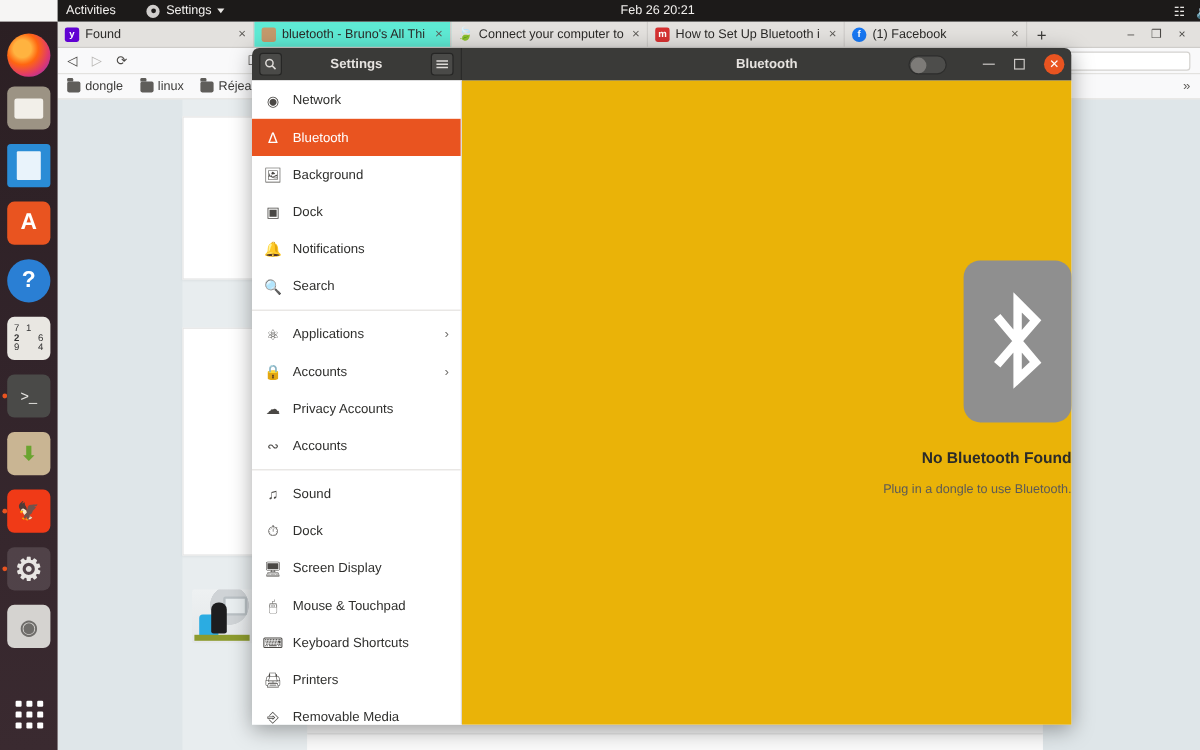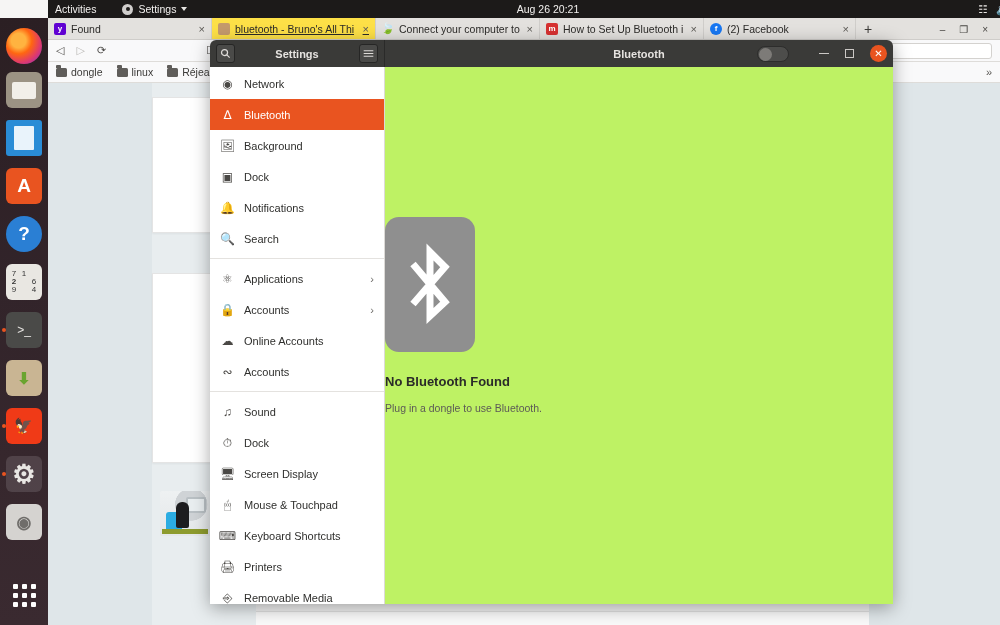--- a/index.html
+++ b/index.html
@@ -79,21 +79,21 @@
   .ff-tabbar {
     height: 22px; background: #e3e1de; display: flex; align-items: stretch;
     border-bottom: 1px solid #cfcdca; position: relative;
   }
   .ff-tab {
     display: flex; align-items: center; gap: 5px;
     padding: 0 6px; font-size: 10.5px; color: #2b2a28;
     border-right: 1px solid #cfcdca; position: relative;
     white-space: nowrap; overflow: hidden;
   }
-  .ff-tab.sel { background: #fde047; text-decoration: underline; }
+  .ff-tab.sel { background: #5eead4; }
   .ff-tab .fav { width: 12px; height: 12px; flex: 0 0 12px; border-radius: 2px;
                  display:flex;align-items:center;justify-content:center;
                  font-size:8px;color:#fff;font-weight:bold; }
   .ff-tab .tt { overflow:hidden; text-overflow: clip; }
   .ff-tab .xc { color:#5b5955; font-size: 11px; margin-left: 2px; }
   .ff-newtab { display:flex;align-items:center;justify-content:center;
                width: 24px; font-size: 14px; color:#3c3b39; }
   .ff-wctl { position:absolute; right:4px; top:0; height:22px;
              display:flex;align-items:center;gap:14px; padding:0 8px; font-size:10px; color:#4a4845;}
 
@@ -211,22 +211,22 @@
     height: 31px; display: flex; align-items: center; gap: 9px;
     padding: 0 10px; font-size: 11px; color: #2f2f2d;
   }
   .si.sel { background: #e95420; color: #fff; }
   .si .ic { width: 15px; flex: 0 0 15px; display:flex;align-items:center;justify-content:center;
             font-size: 12px; color: #4a4845; }
   .si.sel .ic { color: #fff; }
   .si .arr { margin-left:auto; font-size: 11px; color:#6e6c69; }
   .si-sep { height:1px; background:#e4e2df; margin: 4px 0; }
   .set-main {
-    flex: 1; background: #bef264; display: flex; flex-direction: column;
-    align-items: flex-start; justify-content: center; padding-bottom: 40px;
+    flex: 1; background: #eab308; display: flex; flex-direction: column;
+    align-items: flex-end; justify-content: center; padding-bottom: 40px;
   }
   .bt-big {
     width: 90px; height: 135px; border-radius: 14px; background: #8f8f8f;
     display:flex;align-items:center;justify-content:center; margin-bottom: 22px;
   }
   .no-bt { font-size: 13px; font-weight: bold; color: #2b2b29; }
   .no-bt-sub { font-size: 10.5px; color: #5c5a57; margin-top: 13px; }
 </style>
 </head>
 <body>
@@ -251,21 +251,21 @@
         <span class="tt">Connect your computer to</span>
         <span class="xc" style="margin-left:auto">×</span>
       </div>
       <div class="ff-tab" style="width:164px">
         <span class="fav" style="background:#d63131">m</span>
         <span class="tt">How to Set Up Bluetooth i</span>
         <span class="xc" style="margin-left:auto">×</span>
       </div>
       <div class="ff-tab" style="width:152px">
         <span class="fav" style="background:#1877f2;border-radius:50%">f</span>
-        <span class="tt">(2) Facebook</span>
+        <span class="tt">(1) Facebook</span>
         <span class="xc" style="margin-left:auto">×</span>
       </div>
       <div class="ff-newtab">+</div>
       <div class="ff-wctl">
         <span>–</span>
         <span>❐</span>
         <span>×</span>
       </div>
     </div>
 
@@ -409,21 +409,21 @@
           <span>Applications</span>
           <span class="arr">›</span>
         </div>
         <div class="si">
           <span class="ic">🔒</span>
           <span>Accounts</span>
           <span class="arr">›</span>
         </div>
         <div class="si">
           <span class="ic">☁</span>
-          <span>Online Accounts</span>
+          <span>Privacy Accounts</span>
         </div>
         <div class="si">
           <span class="ic">∾</span>
           <span>Accounts</span>
         </div>
 
         <div class="si-sep"></div>
 
         <div class="si">
           <span class="ic">♫</span>
@@ -537,21 +537,21 @@
     </div>
   </div>
 
   <div class="topbar">
     <span class="activities">Activities</span>
     <span class="appmenu">
       <i class="gearglyph"></i>
       <span>Settings</span>
       <i class="caret-d"></i>
     </span>
-    <span class="clock">Aug 26  20:21</span>
+    <span class="clock">Feb 26  20:21</span>
     <span class="status">
       <span>☷</span>
       <span>🔊</span>
       <span>⏻</span>
       <i class="caret-d"></i>
     </span>
   </div>
 
 </div>
 

